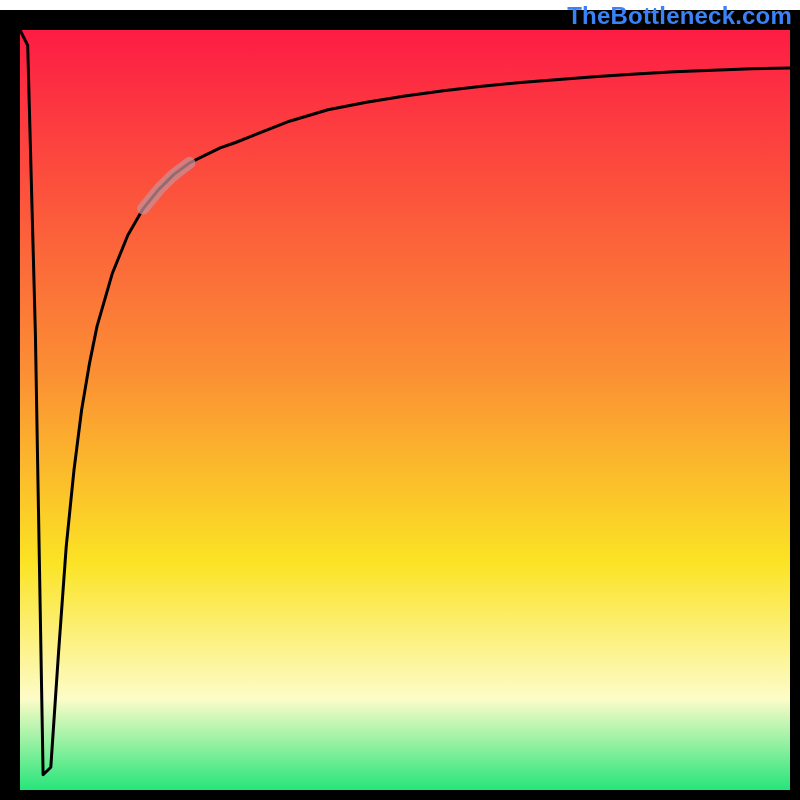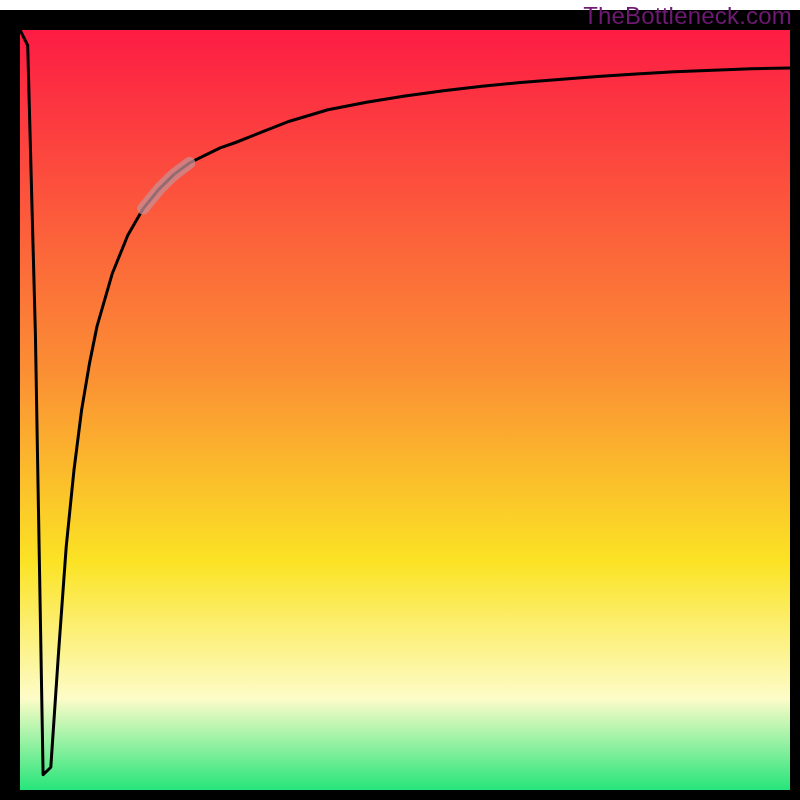--- a/index.html
+++ b/index.html
@@ -13,22 +13,22 @@
   .wrap {
     position: relative;
     width: 800px;
     height: 800px;
   }
   .watermark {
     position: absolute;
     top: 2px;
     right: 8px;
     font-size: 24px;
-    color: #701a75;
-    font-weight: 400;
+    color: #3b82f6;
+    font-weight: 700;
     letter-spacing: 0.2px;
     z-index: 5;
   }
   svg {
     position: absolute;
     left: 0;
     top: 0;
     display: block;
   }
 </style>

